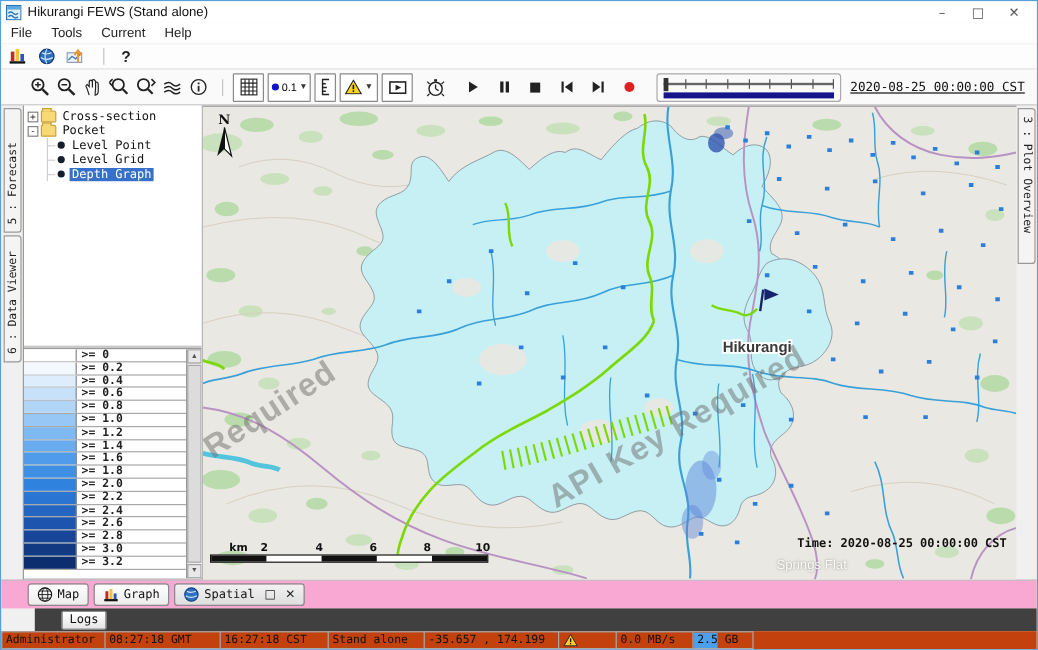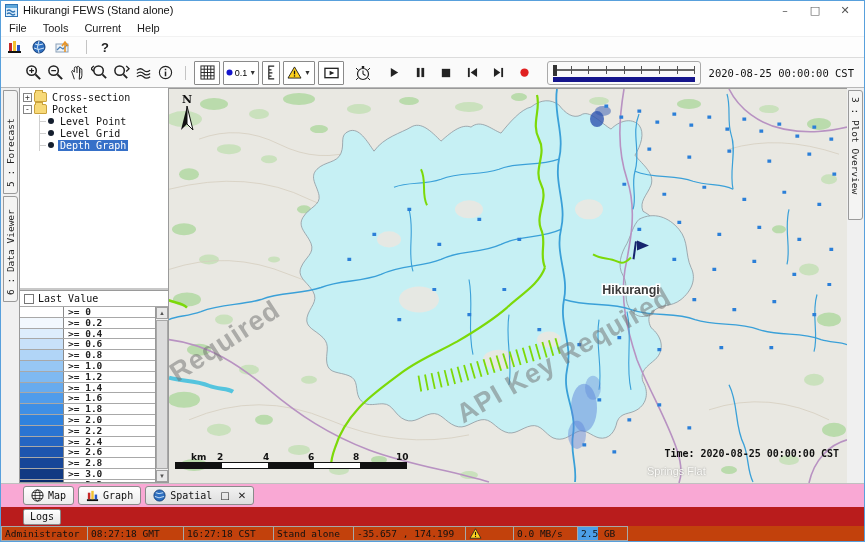--- a/index.html
+++ b/index.html
@@ -26,21 +26,21 @@
   .toolbar2 { height:30px; background:#fafafa; display:flex; align-items:center; padding:0 6px 0 22px; flex:0 0 auto; border-bottom:1px solid #b8b8b8; }
   .mt { width:20px; height:20px; display:flex; align-items:center; justify-content:center; margin-right:2px; }
   .btn-box { border:1px solid #8a8a8a; background:#fff; height:24px; display:flex; align-items:center; justify-content:center; margin-right:3px; border-radius:1px; }
   .play-ic { width:18px; height:18px; display:flex; align-items:center; justify-content:center; margin:0 4px; }
   .timeline { flex:1; height:24px; border:1px solid #aaa; border-radius:3px; margin:0 8px 0 10px; padding:3px 5px 2px 5px; display:flex; flex-direction:column; justify-content:space-between; background:#fafafa; }
   .tl-track { position:relative; height:11px; }
   .tl-line { position:absolute; left:0; right:0; top:4px; height:2px; background:#666; }
   .tl-tick { position:absolute; top:1px; width:1px; height:8px; background:#555; }
   .tl-handle { position:absolute; left:0; top:0; width:4px; height:11px; background:#333; }
   .tl-bar { height:5px; background:#15158c; }
-  .tb-datetime { font-family:"DejaVu Sans Mono", monospace; font-size:10.5px; color:#111; white-space:nowrap; margin-right:4px; }
+  .tb-datetime { font-family:"DejaVu Sans Mono", monospace; font-size:10.5px; color:#111; white-space:nowrap; margin-right:4px;text-decoration:underline; }
   
   .content { flex:1 1 auto; display:flex; min-height:0; }
   .strip { width:18px; background:#f0f0f0; display:flex; flex-direction:column; align-items:center; flex:0 0 auto; }
   .strip-r { width:17px; }
   .vtab { border:1px solid #9a9a9a; background:#f4f4f3; border-radius:3px 0 0 3px; font-family:"DejaVu Sans Mono", monospace; font-size:9.5px; color:#222; padding:6px 1px; margin-top:2px; white-space:nowrap; }
   .vtab-left { writing-mode:vertical-rl; transform:rotate(180deg); }
   .vtab-right { writing-mode:vertical-rl; border-radius:0 3px 3px 0; }
   
   .leftpanel { width:150px; display:flex; flex-direction:column; flex:0 0 auto; border:1px solid #9a9a9a; border-top:none; background:#f0f0f0; }
   .treebox { height:202px; background:#fff; border-bottom:2px solid #c8c8c8; overflow:hidden; font-family:"DejaVu Sans Mono", monospace; font-size:10px; color:#111; padding-top:3px; }
@@ -79,21 +79,21 @@
   .scale-seg i { flex:1; }
   .seg-b { background:#111; }
   .maplabel { position:absolute; font-size:11px; color:#fbfbf8; text-shadow:0 0 2px #888; }
   .timelabel { position:absolute; right:8px; bottom:24px; font-family:"DejaVu Sans Mono", monospace; font-size:10px; font-weight:bold; color:#111;text-align:center; }
   
   .bottomtabs { height:24px; background:#f9a8d4; display:flex; align-items:center; padding-left:22px; flex:0 0 auto; border-top:1px solid #c0c0c0; }
   .btab { height:19px; border:1px solid #8a8a8a; border-radius:3px; background:linear-gradient(#ffffff,#ececec); display:flex; align-items:center; padding:0 7px; margin-right:4px; font-family:"DejaVu Sans Mono", monospace; font-size:10px; color:#111; }
   .btab.active { background:linear-gradient(#f2f2f2,#dedede); }
   .btab .ticon { width:13px; height:13px; margin-right:4px; }
   .btab .tctl { margin-left:8px; font-size:10px; color:#222; font-family:"DejaVu Sans", sans-serif; font-weight:bold; }
-  .logsrow { height:19px; background:#b91c1c; display:flex; align-items:center; padding-left:22px; flex:0 0 auto; }
+  .logsrow { height:19px; background:#404040; display:flex; align-items:center; padding-left:22px; flex:0 0 auto;margin-left:28px; }
   .logsbtn { height:16px; border:1px solid #8a8a8a; border-radius:2px; background:linear-gradient(#fff,#e6e6e6); font-family:"DejaVu Sans Mono", monospace; font-size:10px; color:#111; padding:0 6px; display:flex; align-items:center; }
   
   .statusbar { height:15px; display:flex; flex:0 0 auto; background:#c2410c; font-family:"DejaVu Sans Mono", monospace; font-size:9.5px; color:#111; }
   .st-cell { border:1px solid #a8a8a8; border-right:none; display:flex; align-items:center; padding:0 3px; white-space:nowrap; overflow:hidden; }
   .st-cell:last-child { border-right:1px solid #a8a8a8; }
   .st-mem { position:relative; }
   .st-mem .fill { position:absolute; left:0; top:0; bottom:0; width:20px; background:#4c9fe8; }
   .st-mem span { position:relative; }
 </style>
 </head>
@@ -318,24 +318,20 @@
             <span class="tree-label">Level Grid</span>
           </div>
           <div class="leaf-row">
             <span class="leaf-dash"></span>
               <span class="bullet"></span>
             <span class="tree-label sel">Depth Graph</span>
           </div>
         </div>
       </div>
       <div class="legendbox">
-        <div class="legend-head">
-          <span class="checkbox"></span>
-          <span>Last Value</span>
-        </div>
         <div class="legend-body">
           <div class="legend-rows" id="legend-rows">
               <div class="lg-row">
                 <span class="lg-swatch" style="background: rgb(255, 255, 255);"></span>
                 <span class="lg-label">&gt;= 0</span>
               </div>
               <div class="lg-row">
                 <span class="lg-swatch" style="background: rgb(242, 248, 254);"></span>
                 <span class="lg-label">&gt;= 0.2</span>
               </div>

